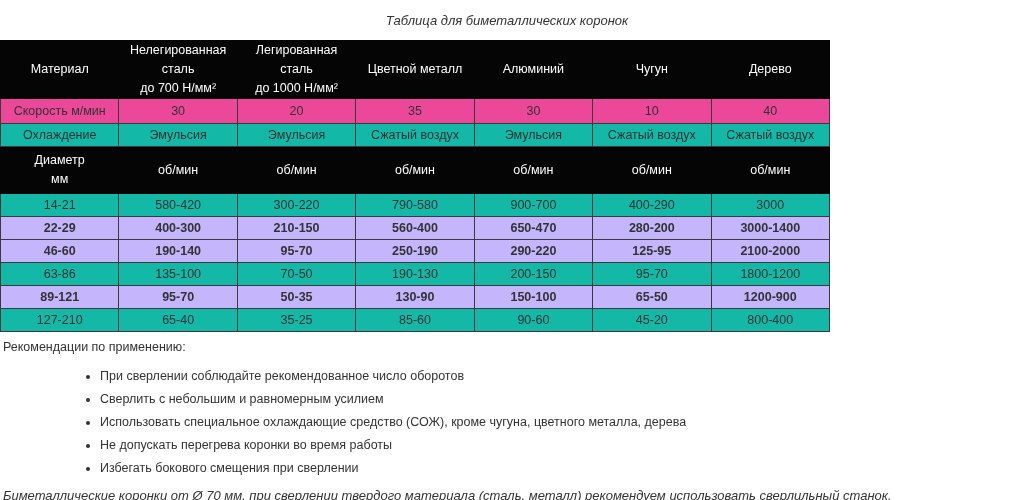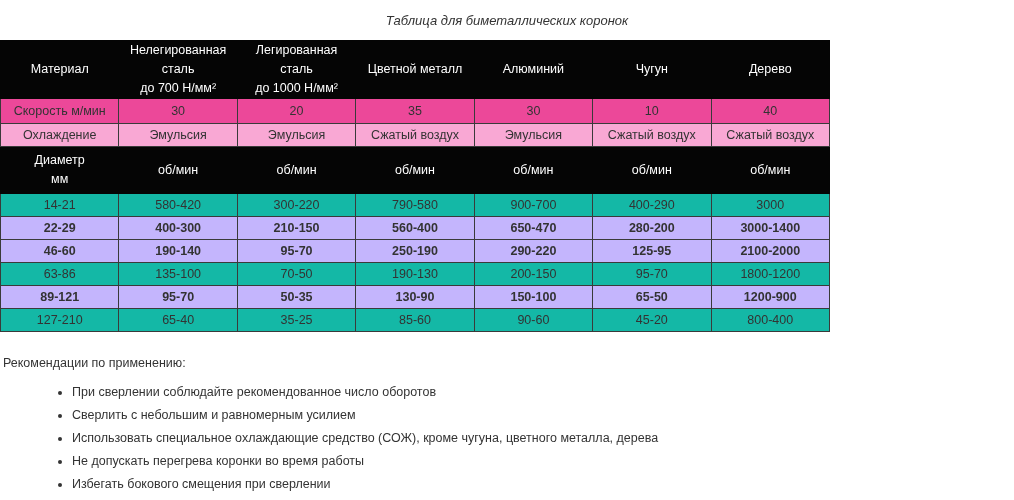--- a/index.html
+++ b/index.html
@@ -35,32 +35,32 @@
   }
   tr.black-row td {
     background: #050505;
     color: #ffffff;
     border: 1px solid #050505;
     white-space: pre-line;
     line-height: 19px;
   }
   tr.header-material td { height: 42px; }
   tr.speed-row td   { height: 24px; background: #ec4899; }
-  tr.cooling-row td { height: 22px; background: #f9a8d4; }
+  tr.cooling-row td { height: 22px; background: #14b8a6; }
   tr.diam-header td { height: 46px; }
   tr.row-white td { background: #14b8a6; height: 22px; }
   tr.row-gray td  { background: #c4b5fd; height: 22px; font-weight: bold; }
   .recs-heading {
     font-size: 12.5px;
     line-height: 15px;
-    margin: 24px 0 0 3px;
+    margin: 8px 0 0 3px;
   }
   ul.recs-list {
     margin: 14px 0 0 0;
-    padding-left: 72px;
+    padding-left: 100px;
     list-style: disc;
   }
   ul.recs-list li {
     font-size: 12.5px;
     line-height: 15px;
     margin-bottom: 8px;
   }
   .footer-note {
     font-style: italic;
     font-size: 13px;

